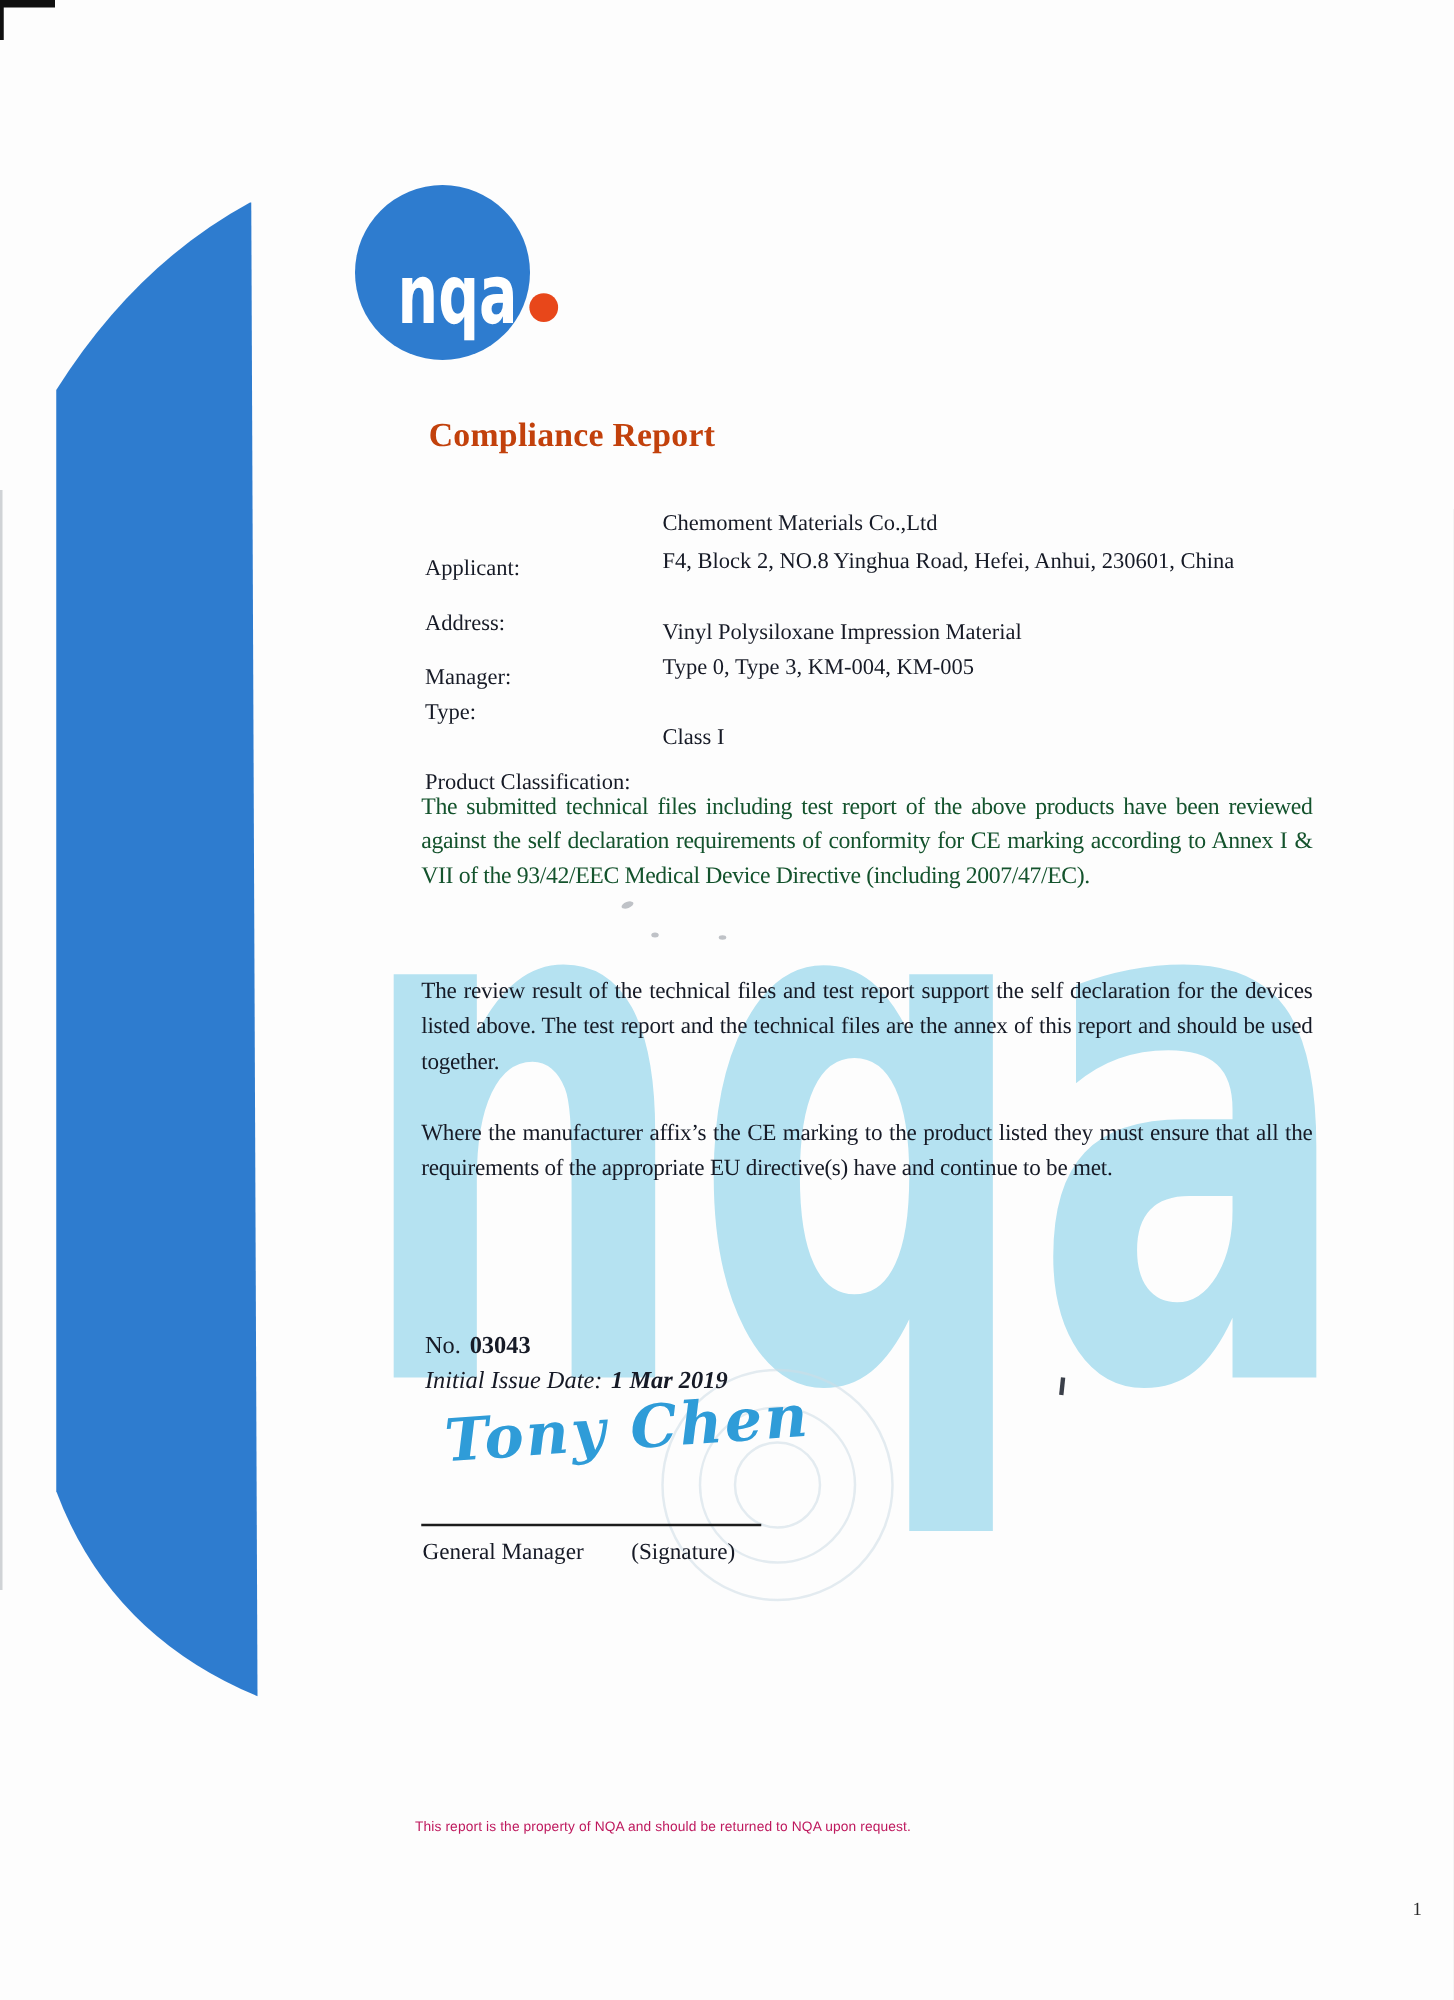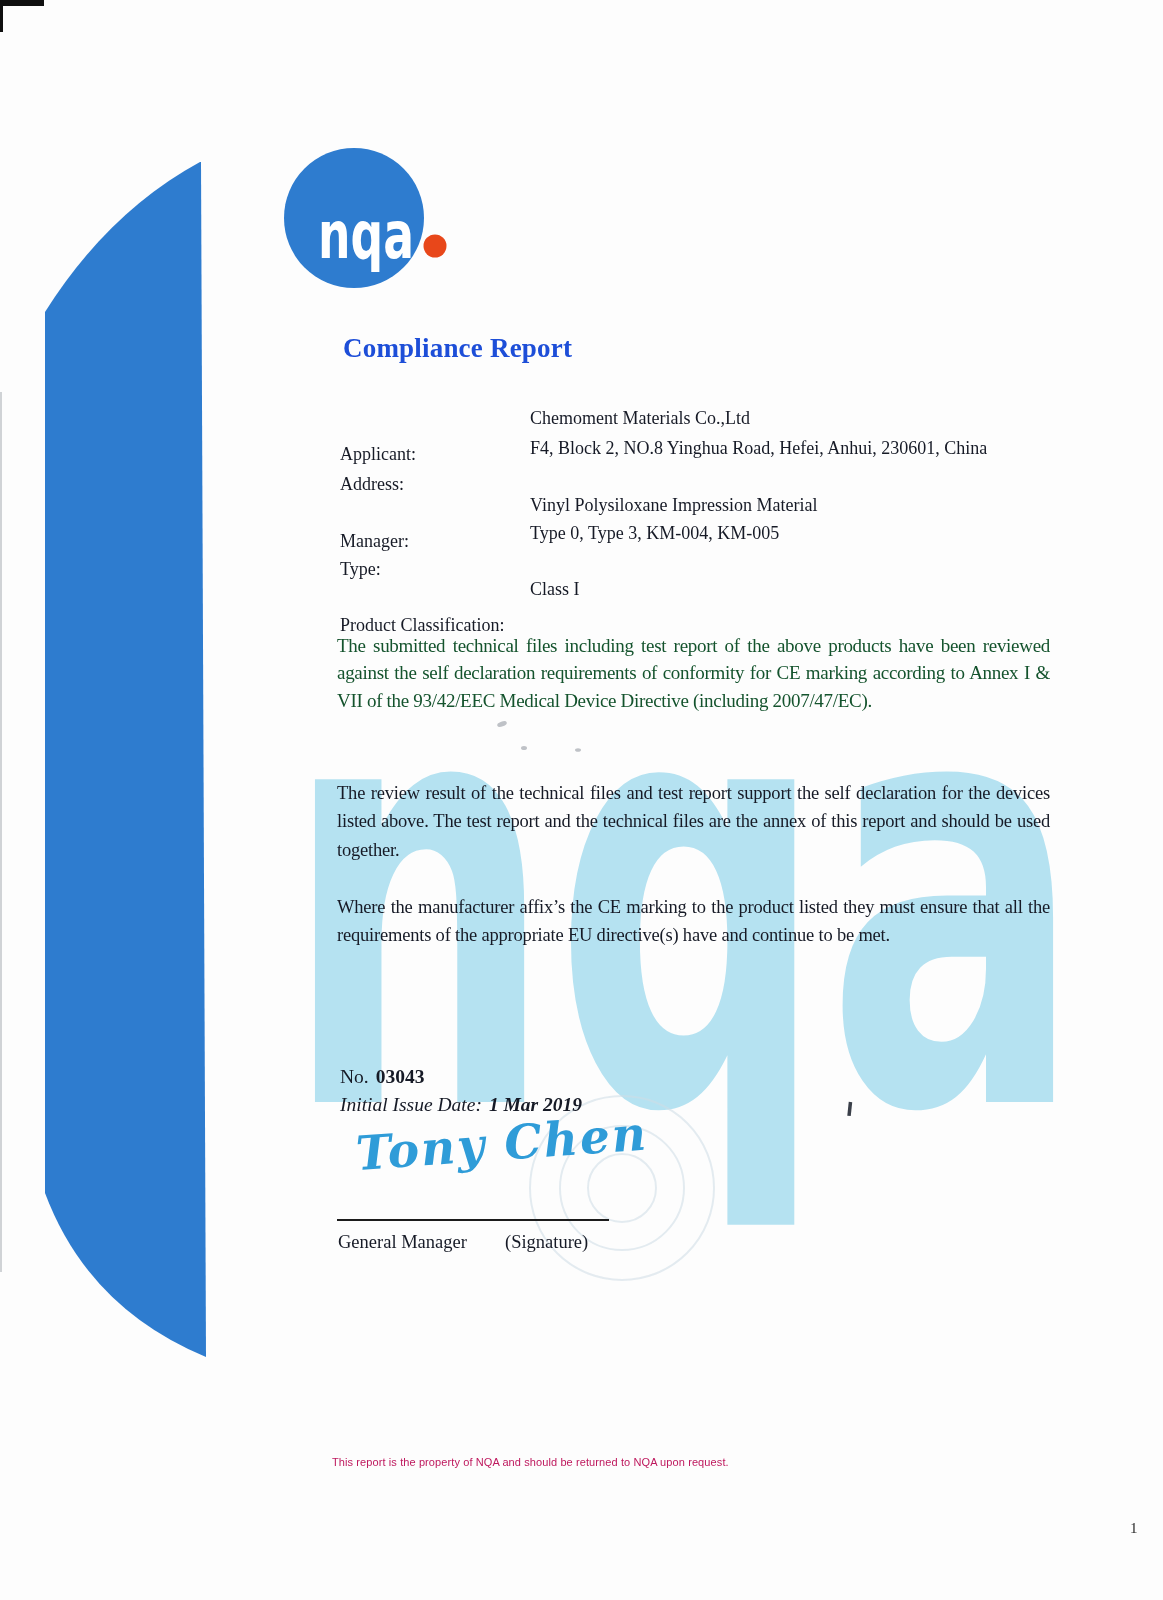--- a/index.html
+++ b/index.html
@@ -14,21 +14,21 @@
   
   #decor{position:absolute;left:0;top:0;width:1163px;height:1600px;z-index:1;}
   
   .corner-top{position:absolute;left:0;top:0;width:44px;height:6px;background:#101010;z-index:3;}
   .corner-side{position:absolute;left:0;top:0;width:3px;height:32px;background:#101010;z-index:3;}
   .scan-edge{position:absolute;left:0;top:392px;width:2px;height:880px;background:#98a0a6;opacity:.45;z-index:3;}
   
   .txt{position:absolute;z-index:2;}
   .title{
     left:343px;top:333px;
-    font-size:27px;font-weight:bold;color:#1d4ed8;
+    font-size:27px;font-weight:bold;color:#c2410c;
     letter-spacing:.2px;
   }
   .f-label{position:absolute;left:340px;font-size:18px;white-space:nowrap;margin-top:36px;}
   .f-value{position:absolute;left:530px;font-size:18px;white-space:nowrap;}
   .para{
     left:337px;width:713px;
     text-align:justify;
   }
   .p-bold{top:632px;font-size:19px;font-weight:normal;line-height:27.4px;letter-spacing:-0.3px;color:#14532d;}
   .p2{top:779px;font-size:18.5px;line-height:28.3px;letter-spacing:-0.2px;font-family:Liberation Serif, serif;}
@@ -92,21 +92,21 @@
     </g>
     <rect x="848" y="1102" width="3.5" height="14" fill="#3a3f49" transform="rotate(6 850 1109)"></rect>
   </svg>
 
   <div class="txt title">Compliance Report</div>
 
   <div>
     <span class="txt f-label" style="top:408px">Applicant:</span>
     <span class="txt f-value" style="top:408px">Chemoment Materials Co.,Ltd</span>
 
-    <span class="txt f-label" style="top:438px">Address:</span>
+    <span class="txt f-label" style="top:452px">Address:</span>
     <span class="txt f-value" style="top:438px">F4, Block 2, NO.8 Yinghua Road, Hefei, Anhui, 230601, China</span>
 
     <span class="txt f-label" style="top:495px">Manager:</span>
     <span class="txt f-value" style="top:495px">Vinyl Polysiloxane Impression Material</span>
 
     <span class="txt f-label" style="top:523px">Type:</span>
     <span class="txt f-value" style="top:523px">Type 0, Type 3, KM-004, KM-005</span>
 
     <span class="txt f-label" style="top:579px">Product Classification:</span>
     <span class="txt f-value" style="top:579px">Class I</span>

